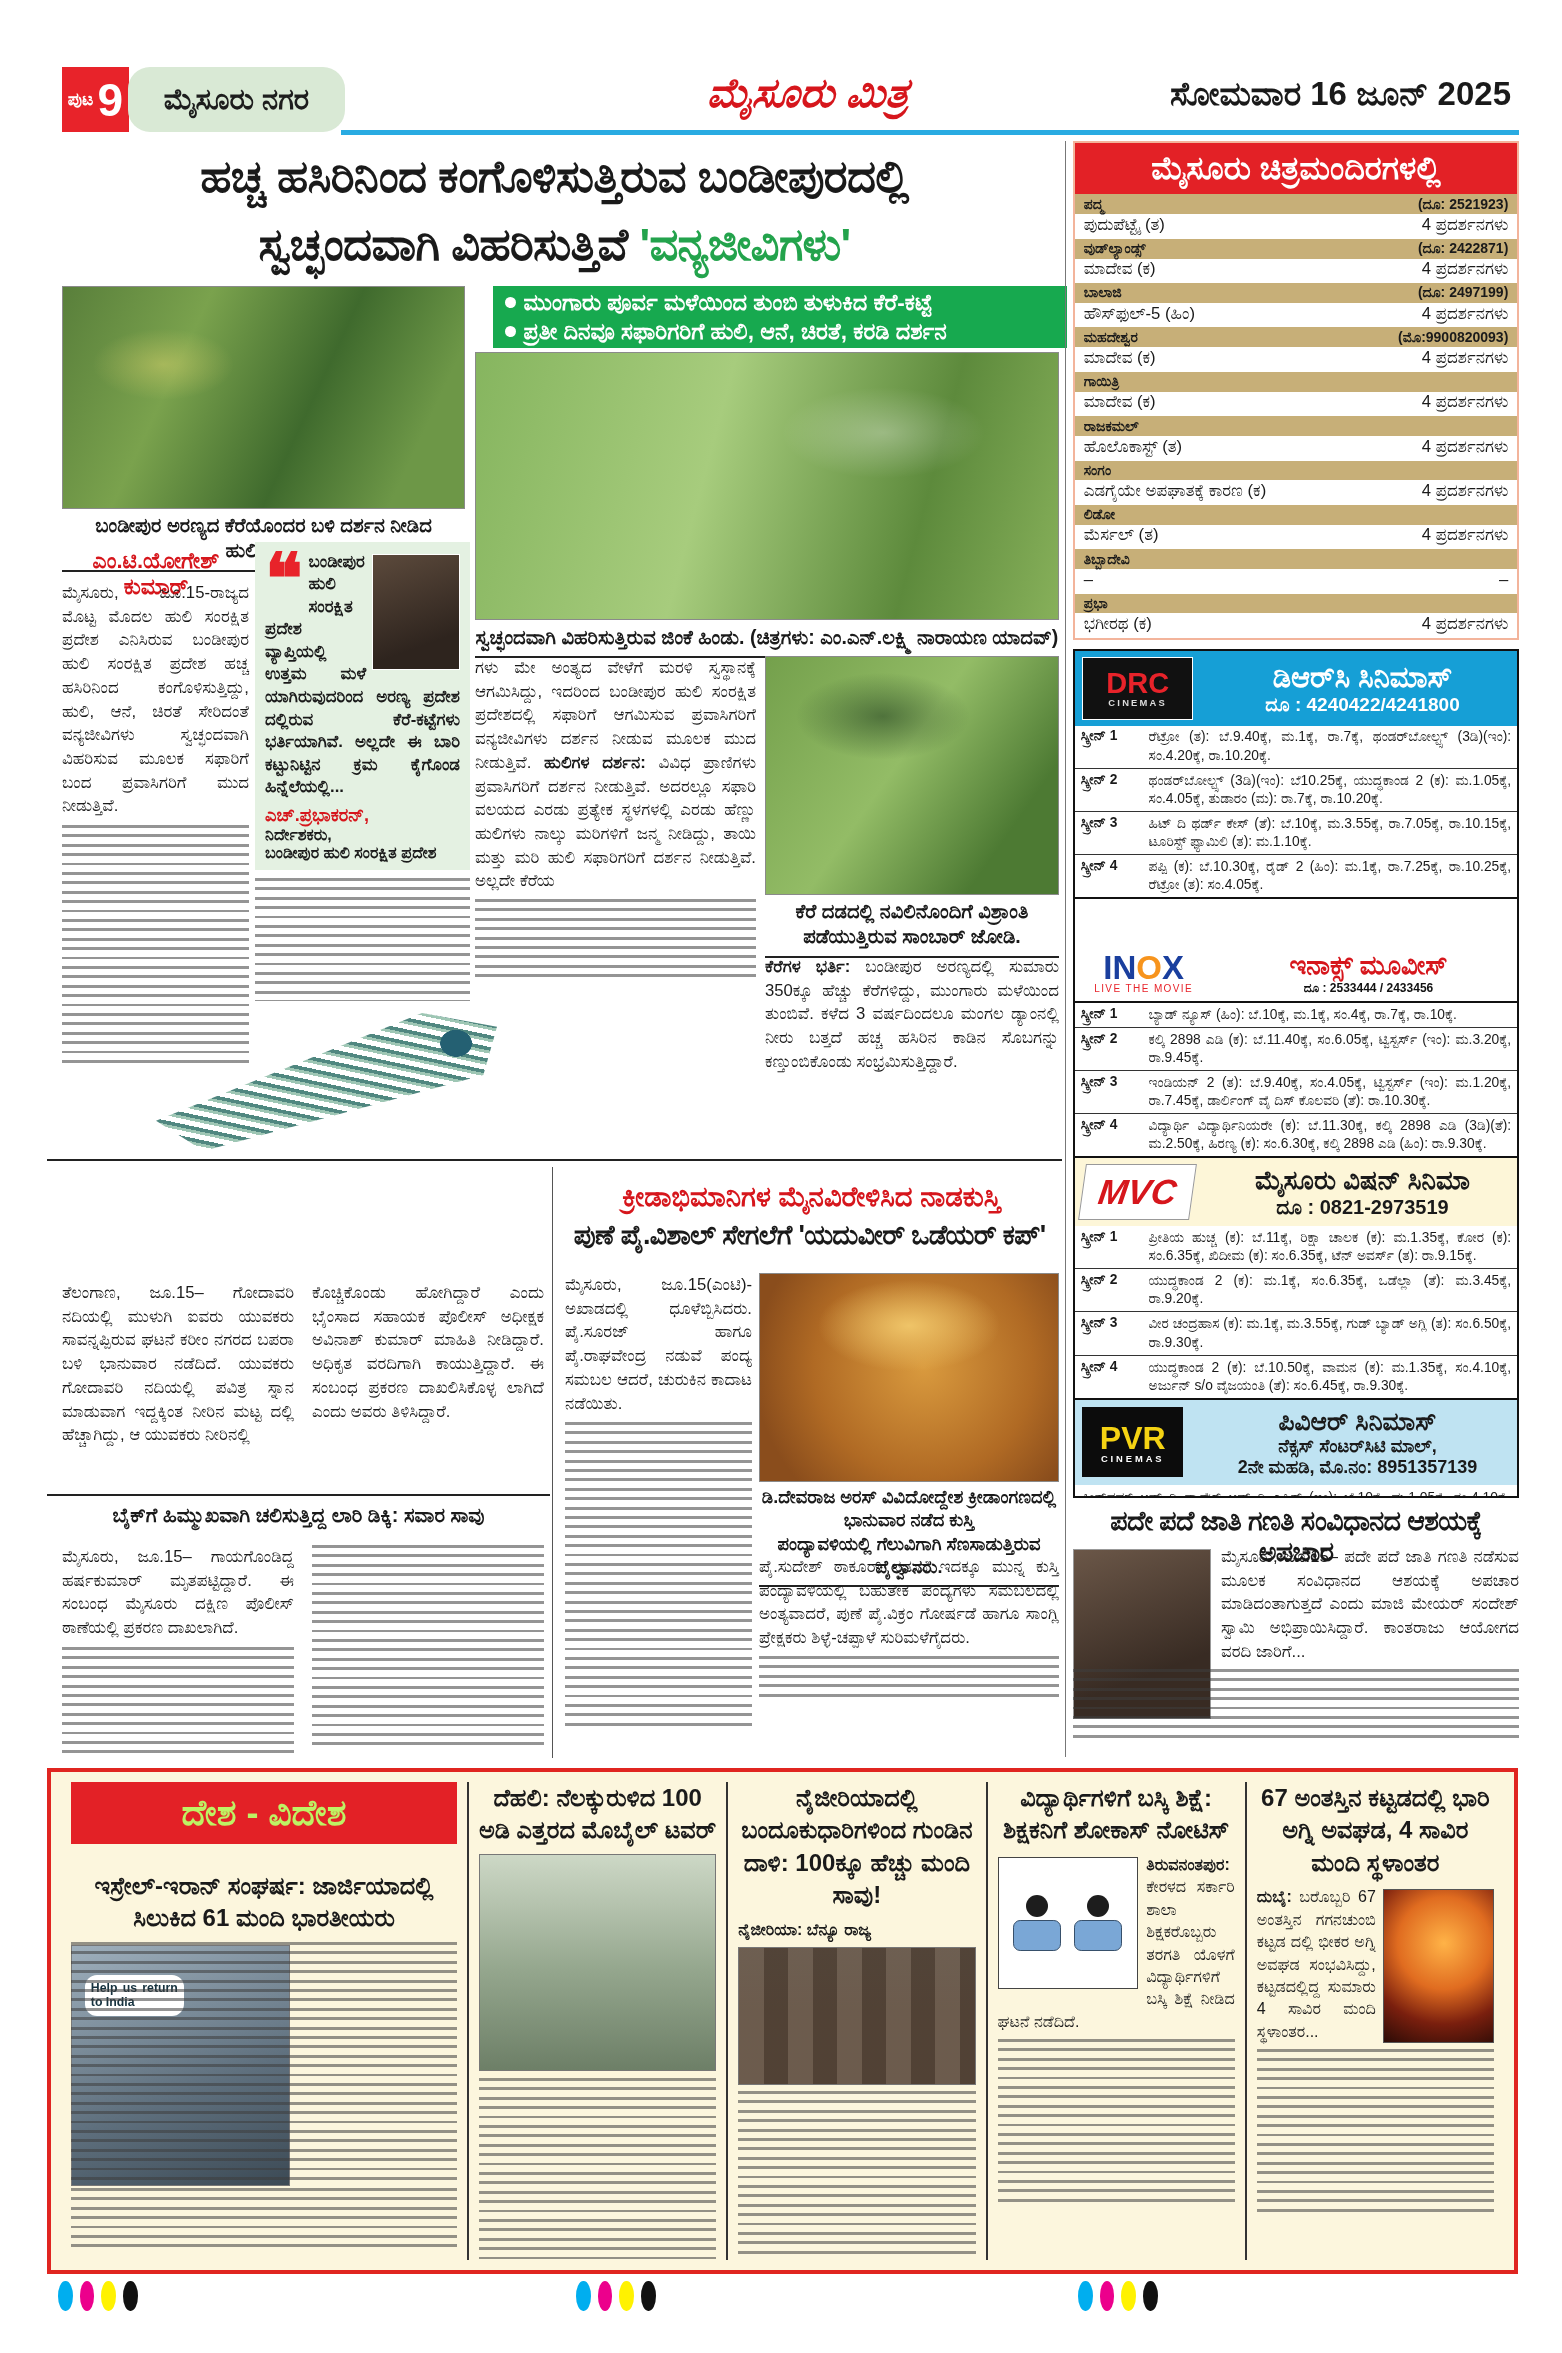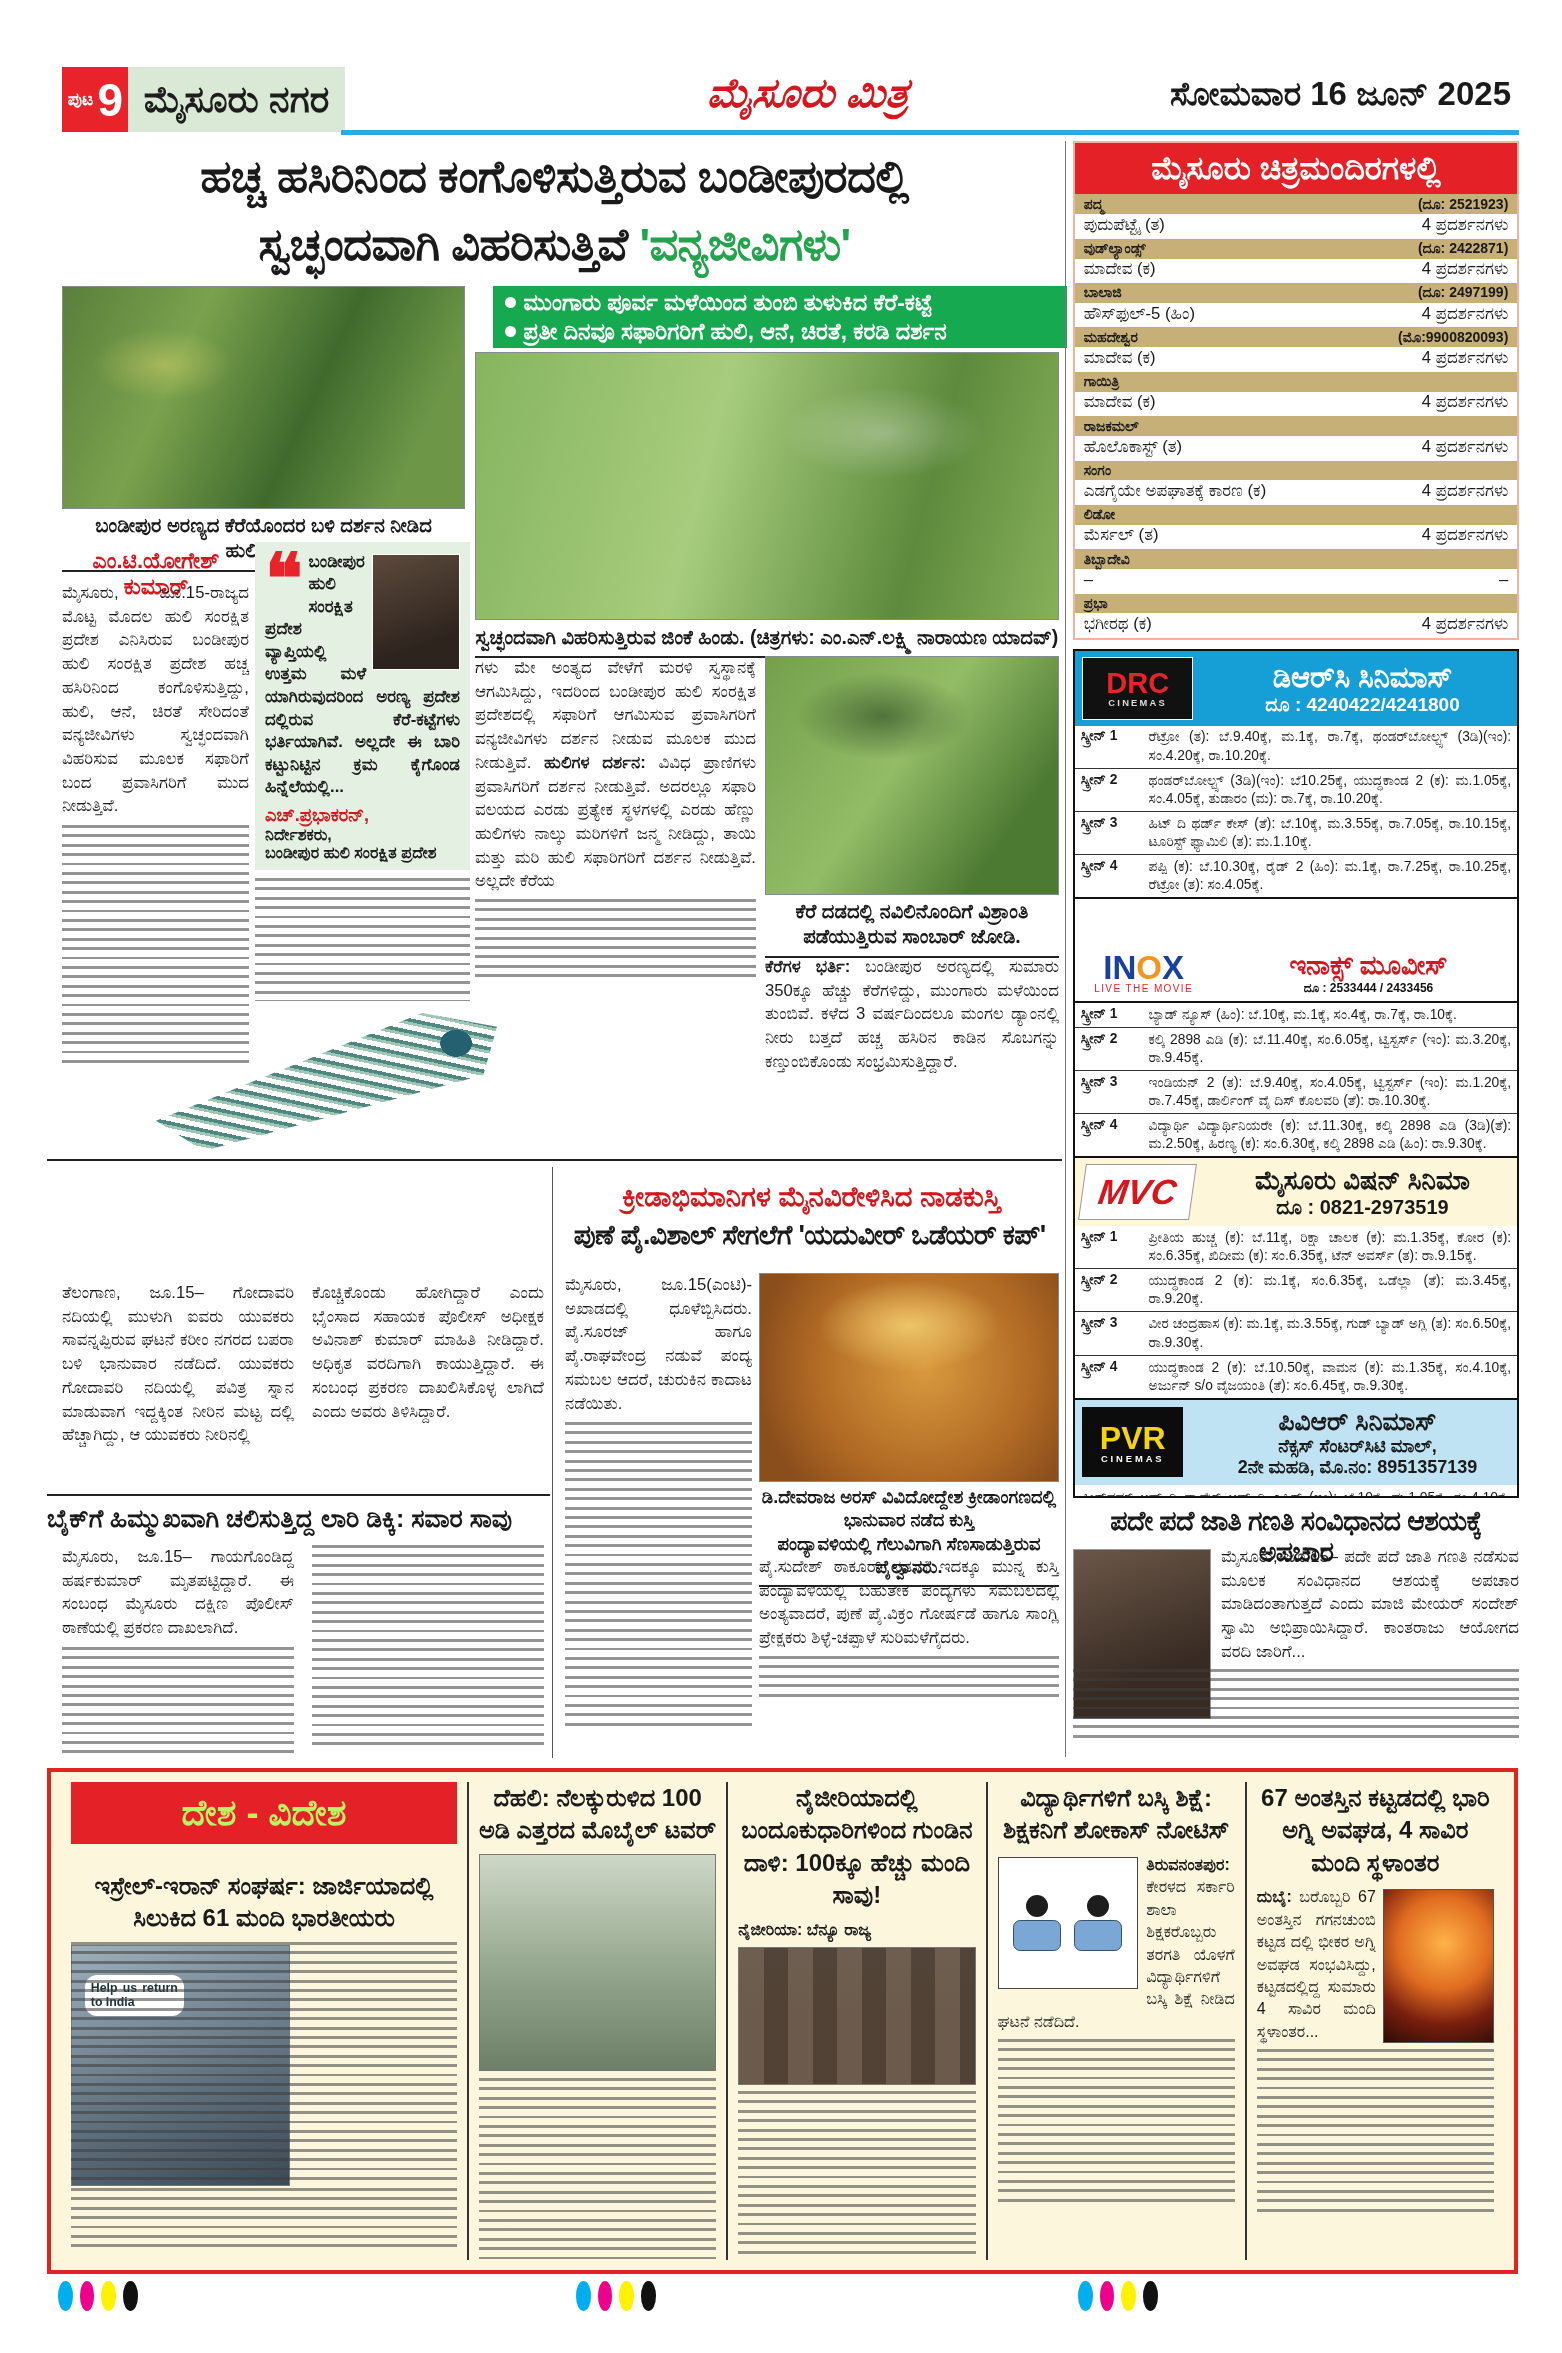--- a/index.html
+++ b/index.html
@@ -6,21 +6,21 @@
   .page{position:relative;width:1562px;height:2354px;background:#ffffff;
         font-family:"Liberation Sans",sans-serif;color:#1a1a1a;overflow:hidden;}
   .abs{position:absolute;}
   
   .pagebox{left:62px;top:67px;width:67px;height:65px;background:#e8232a;color:#fff;
            display:flex;align-items:center;justify-content:center;gap:4.3px;}
   .pagebox .lbl{font-size:17.4px;font-weight:bold;}
   .pagebox .num{font-size:46px;font-weight:bold;line-height:1;}
   .sectionbox{left:128px;top:67px;width:217px;height:65px;background:#d9e9d5;
               display:flex;align-items:center;justify-content:center;
-              font-size:37px;font-weight:bold;color:#1d1d1d;}
+              font-size:29px;font-weight:bold;color:#1d1d1d;border-radius:22px;}
   .mast{left:652px;top:70px;width:312px;text-align:center;color:#d6161c;
         font-size:41px;font-weight:bold;font-style:italic;transform:skewX(-4deg);}
   .dateline{right:51px;top:75px;width:377px;text-align:right;font-size:33px;font-weight:bold;}
   .blueline{left:341px;top:130px;width:1178px;height:5px;background:#29abe2;}
   
   .lead-head{left:47px;top:143px;width:1015px;text-align:center;font-weight:bold;
              font-size:45px;line-height:1.5;letter-spacing:-0.7px;}
   .lead-head .green{color:#23a34c;}
   .bulletbox{left:493px;top:286px;width:574px;height:62px;background:#17a94f;color:#fff;
              display:flex;flex-direction:column;justify-content:center;padding:2.9px 11.6px;box-sizing:border-box;}
@@ -113,21 +113,21 @@
   .pvr-body{font-size:13.8px;line-height:1.3;padding:4.3px 7.2px;text-align:justify;border-bottom:1.4px solid #333;}
   
   .hrule{height:2.2px;background:#222;}
   .r1{left:47px;top:1159px;width:1015px;}
   .vrule{width:1.4px;background:#555;top:1167px;height:591px;}
   .vr1{left:552px;} .vr2{left:1065px;top:141px;height:1616px;width:1.4px;background:#777;}
   .god-head{left:47px;top:1175px;width:503px;text-align:center;font-size:35px;font-weight:bold;line-height:1.35;}
   .god-c1{left:62px;top:1281px;width:232px;height:207px;}
   .god-c2{left:312px;top:1281px;width:232px;height:207px;}
   .god-rule{left:47px;top:1494px;width:503px;}
-  .bike-head{left:47px;top:1504px;width:503px;text-align:left;font-size:25px;font-weight:bold;}
+  .bike-head{left:47px;top:1504px;width:503px;text-align:center;font-size:20px;font-weight:bold;}
   .bike-c1{left:62px;top:1545px;width:232px;height:209px;}
   .bike-c2{left:312px;top:1545px;width:232px;height:209px;}
   .wr-kick{left:562px;top:1181px;width:499px;text-align:center;color:#d6161c;font-size:27.5px;font-weight:bold;}
   .wr-head{left:558px;top:1220px;width:503px;text-align:center;font-size:27px;font-weight:bold;letter-spacing:-0.7px;}
   .wr-c1{left:565px;top:1273px;width:187px;height:481px;}
   .ph-wrestle{left:759px;top:1273px;width:300px;height:209px;
      background:radial-gradient(130px 65px at 50% 25%,#efc468,transparent 70%),
      radial-gradient(circle at 55% 45%,#d99a3e,#b06a24 55%,#8a4d1c 85%);}
   .wr-cap{left:759px;top:1486px;width:300px;font-size:18px;}
   .wr-c2{left:759px;top:1555px;width:300px;height:199px;}

